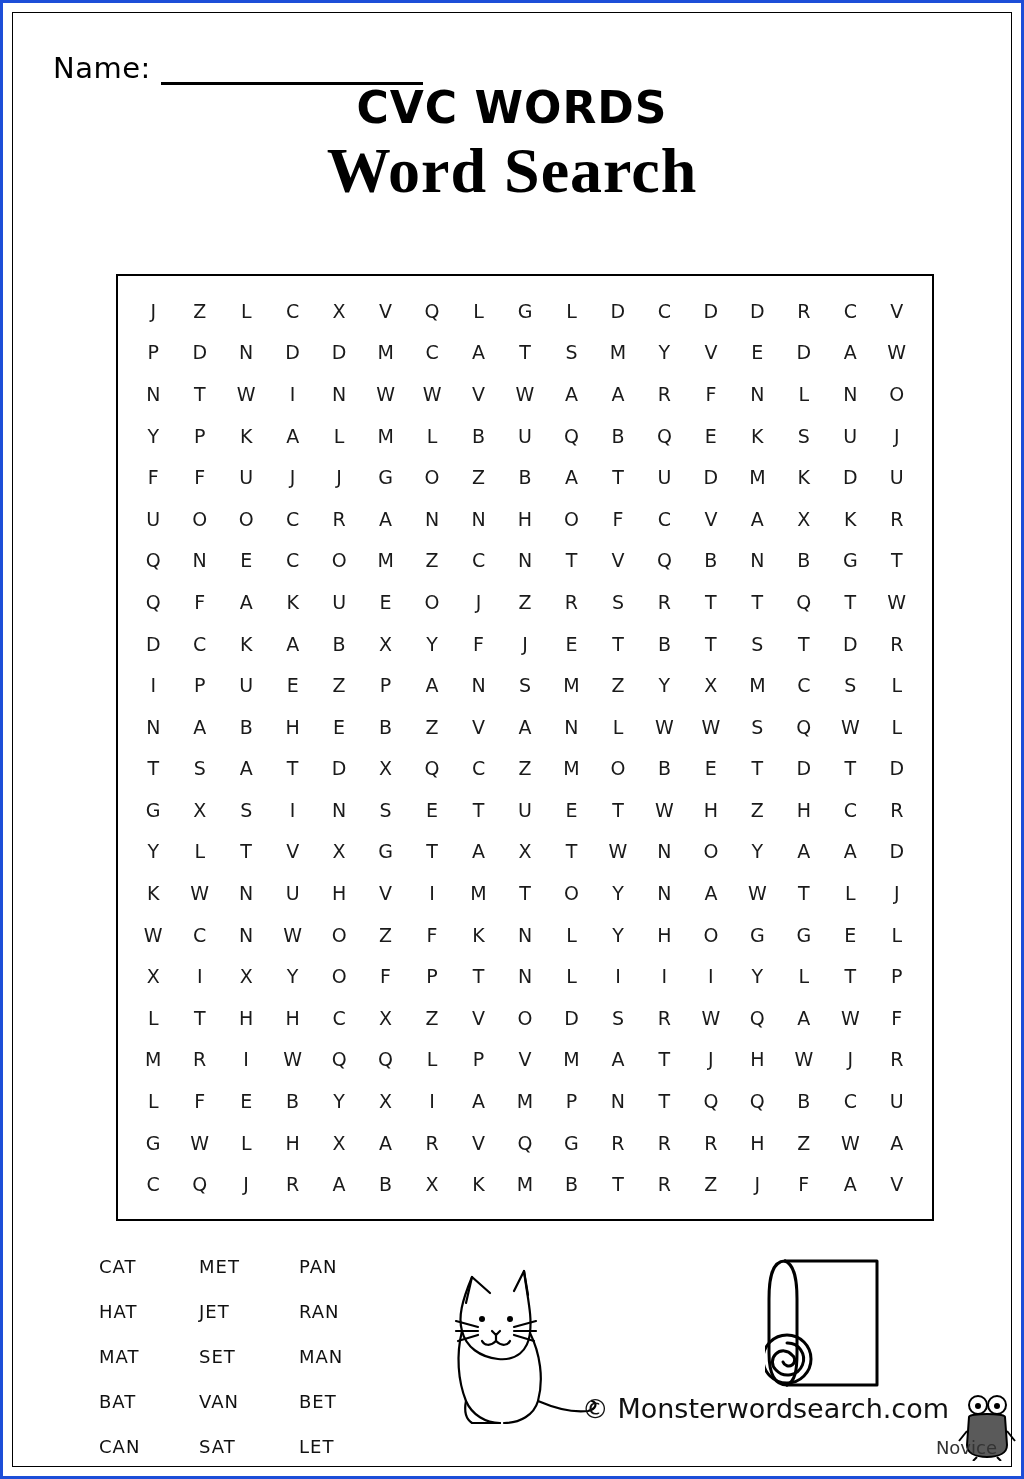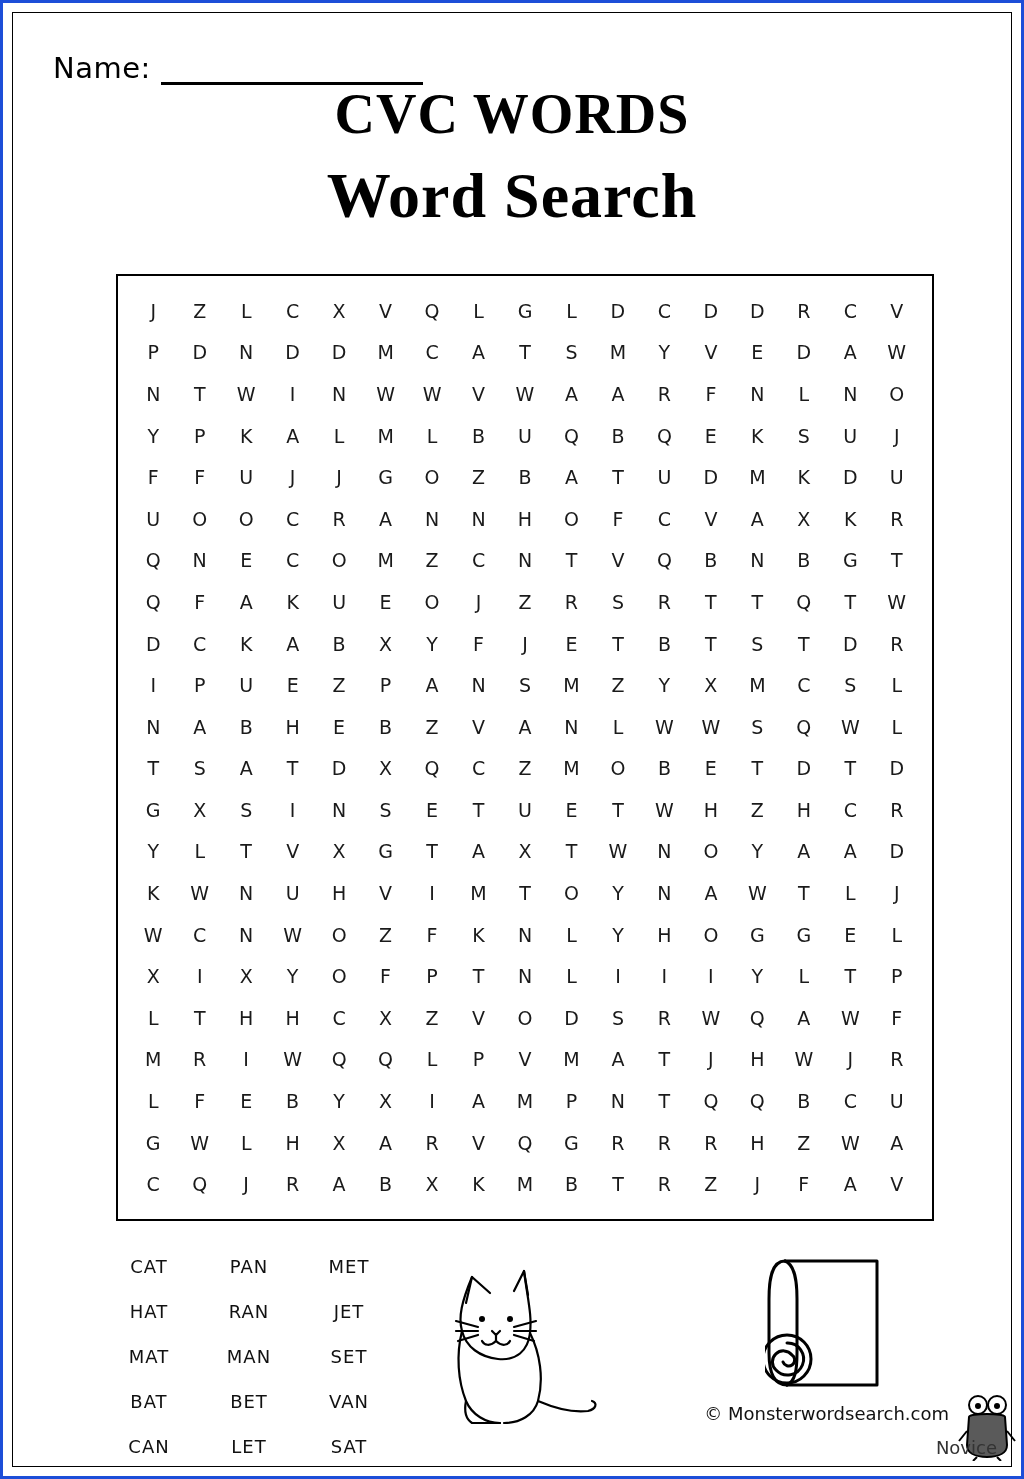--- a/index.html
+++ b/index.html
@@ -61,23 +61,22 @@
     text-align: center;
   }
   .title-1, .title-2 {
     font-family: "DejaVu Sans", sans-serif;
     font-weight: bold;
     color: #000;
     line-height: 1.05;
     letter-spacing: 1px;
   }
   .title-1 {
-    font-size: 56px;
-    margin-bottom: 18px;
-    font-family: Liberation Serif, serif;
+    font-size: 44px;
+    margin-bottom: 6px;
   }
   .title-2 {
     font-size: 64px;
     font-family: Liberation Serif, serif;
   }
 
   
   .grid-wrap {
     position: absolute;
     left: 103px;
@@ -113,21 +112,20 @@
     left: 86px;
     top: 1243px;
     display: flex;
     gap: 0;
   }
   .word-col {
     width: 100px;
     display: flex;
     flex-direction: column;
     gap: 24px;
-    text-align: center;
   }
   .word {
     font-size: 18px;
     font-family: "DejaVu Sans", sans-serif;
     letter-spacing: 1px;
     color: #111;
   }
 
   
   .cat-art {
@@ -151,21 +149,21 @@
     left: 944px;
     top: 1378px;
     width: 60px;
     height: 70px;
   }
 
   .copyright {
     position: absolute;
     right: 62px;
     bottom: 42px;
-    font-size: 18px;
+    font-size: 27px;
     font-family: "DejaVu Sans", sans-serif;
     color: #111;
     white-space: nowrap;
   }
   .difficulty {
     position: absolute;
     right: 14px;
     bottom: 8px;
     font-size: 18px;
     font-family: "DejaVu Sans", sans-serif;
@@ -569,32 +567,32 @@
 
     <div class="wordlist" id="wordlist">
         <div class="word-col">
           <div class="word">CAT</div>
           <div class="word">HAT</div>
           <div class="word">MAT</div>
           <div class="word">BAT</div>
           <div class="word">CAN</div>
         </div>
         <div class="word-col">
+          <div class="word">MET</div>
+          <div class="word">JET</div>
+          <div class="word">SET</div>
+          <div class="word">VAN</div>
+          <div class="word">SAT</div>
+        </div>
+        <div class="word-col">
           <div class="word">PAN</div>
           <div class="word">RAN</div>
           <div class="word">MAN</div>
           <div class="word">BET</div>
           <div class="word">LET</div>
-        </div>
-        <div class="word-col">
-          <div class="word">MET</div>
-          <div class="word">JET</div>
-          <div class="word">SET</div>
-          <div class="word">VAN</div>
-          <div class="word">SAT</div>
         </div>
       </div>
 
     <div class="cat-art">
       <svg viewBox="0 0 180 180" width="180" height="180" aria-hidden="true">
         <g fill="none" stroke="#000" stroke-width="2.2" stroke-linecap="round" stroke-linejoin="round">
           <path d="M38 42 L44 16 L62 32"></path>
           <path d="M86 30 L96 10 L100 34"></path>
           <path d="M44 16 C34 40 30 56 34 70 C38 86 52 96 70 98 C88 100 100 90 102 72 C104 54 100 40 96 10"></path>
           <path d="M34 70 C28 94 30 120 38 140 C44 154 58 162 72 162"></path>

